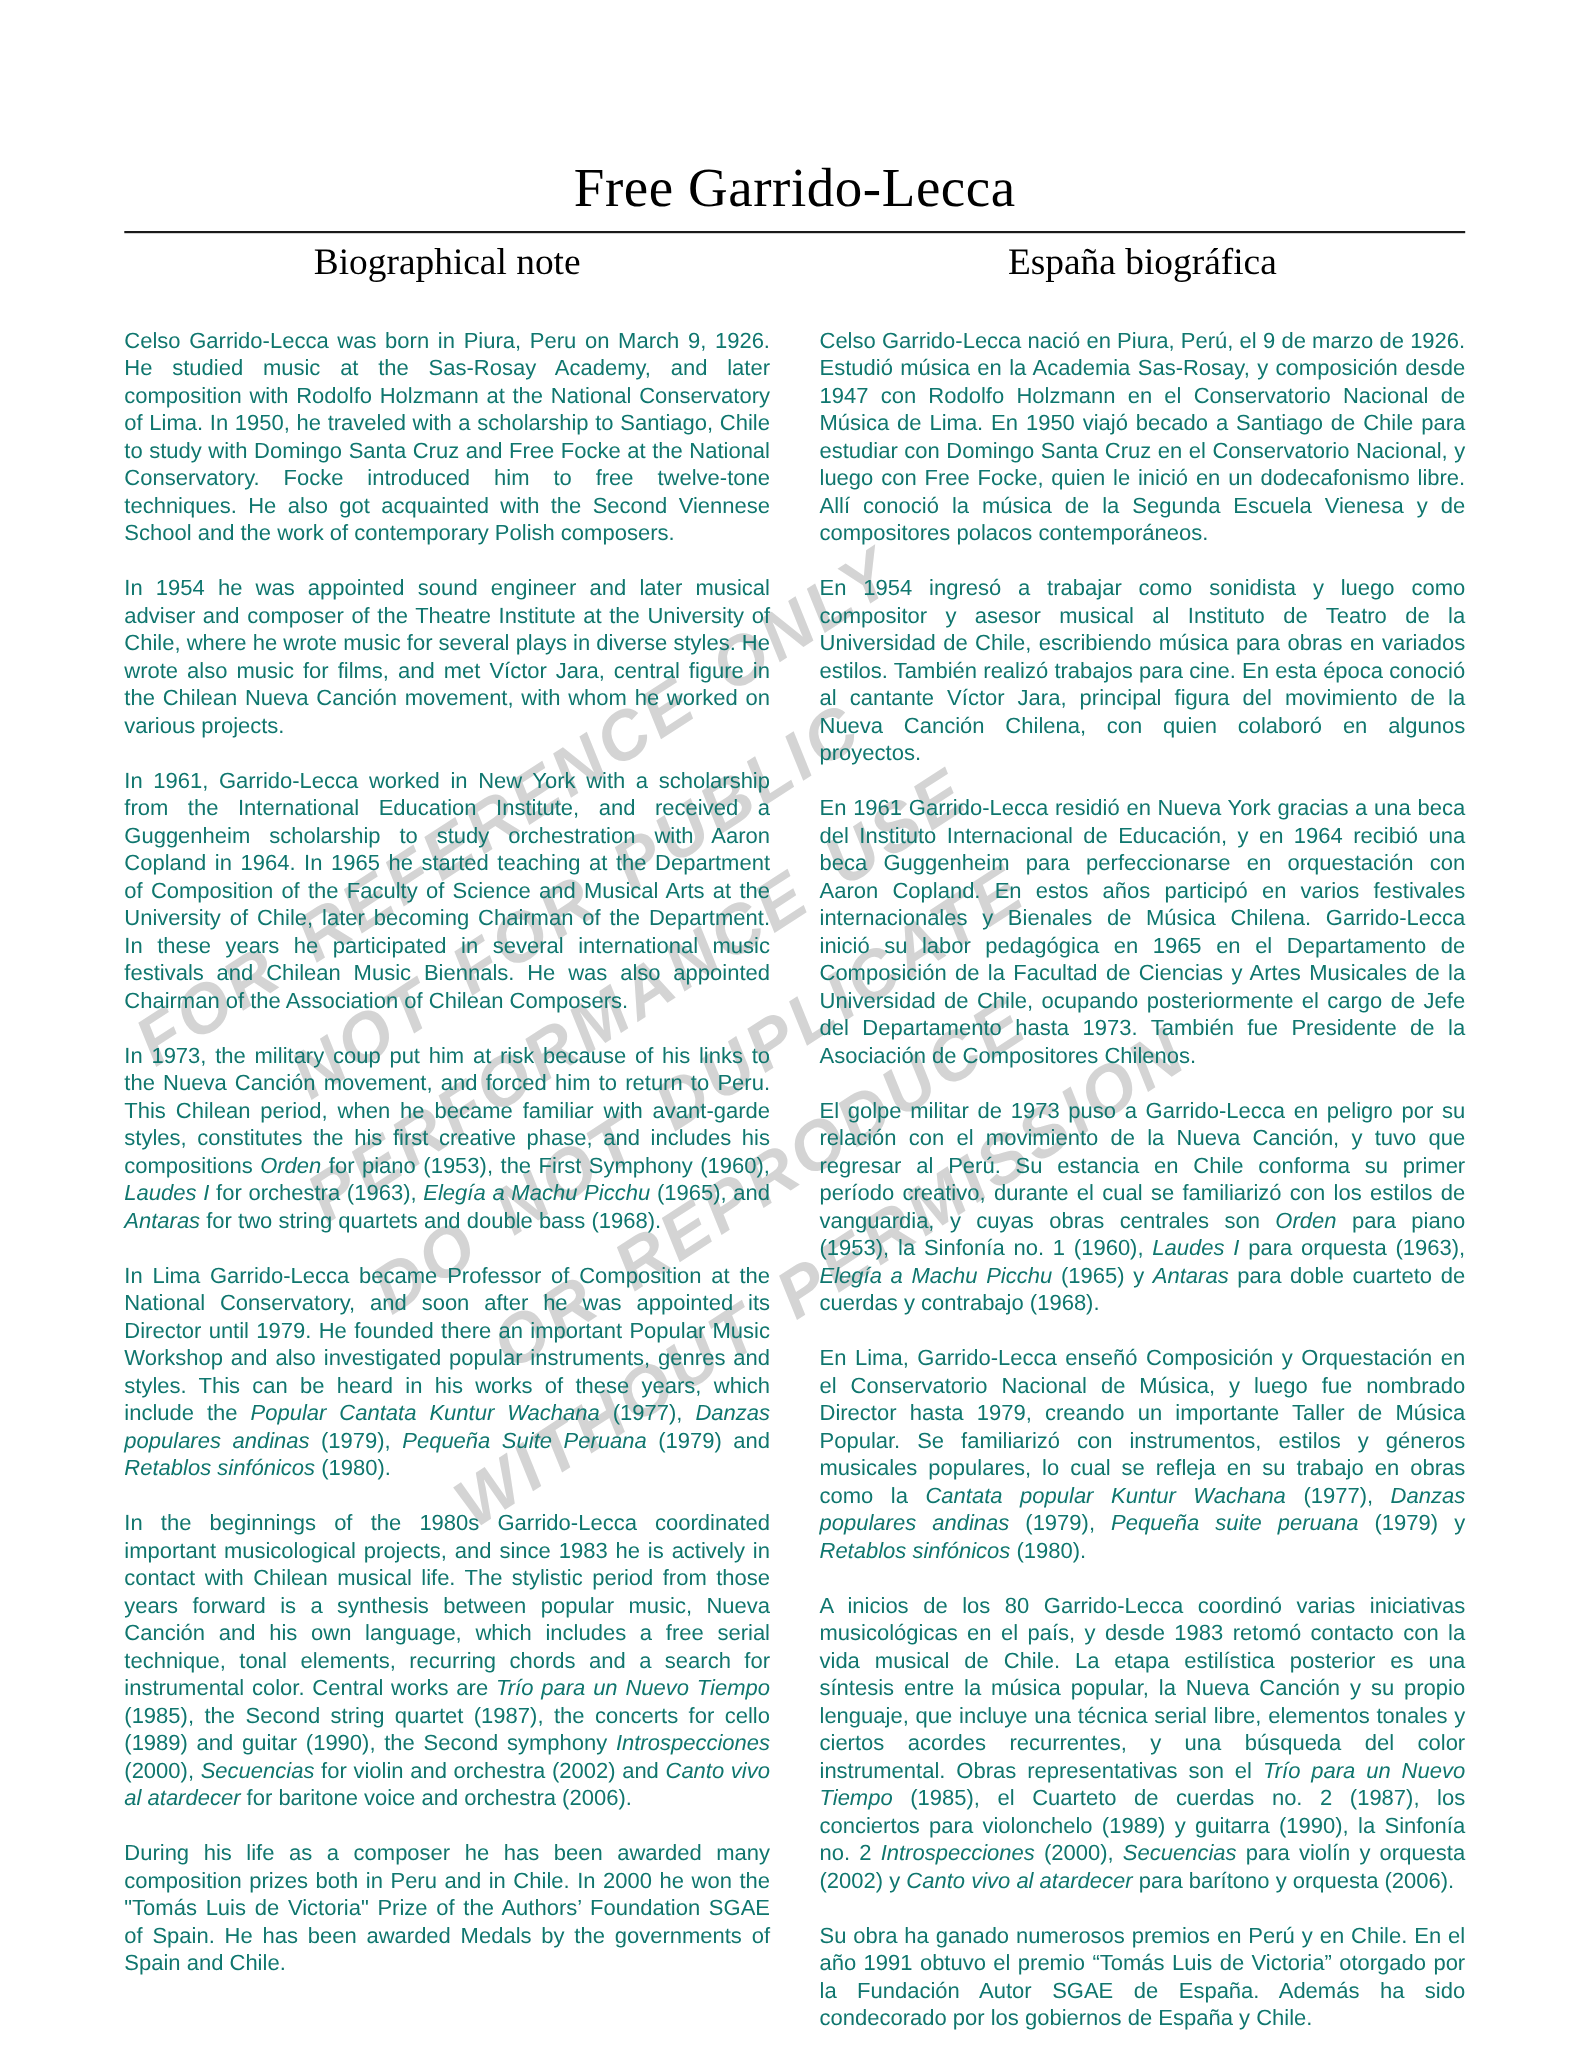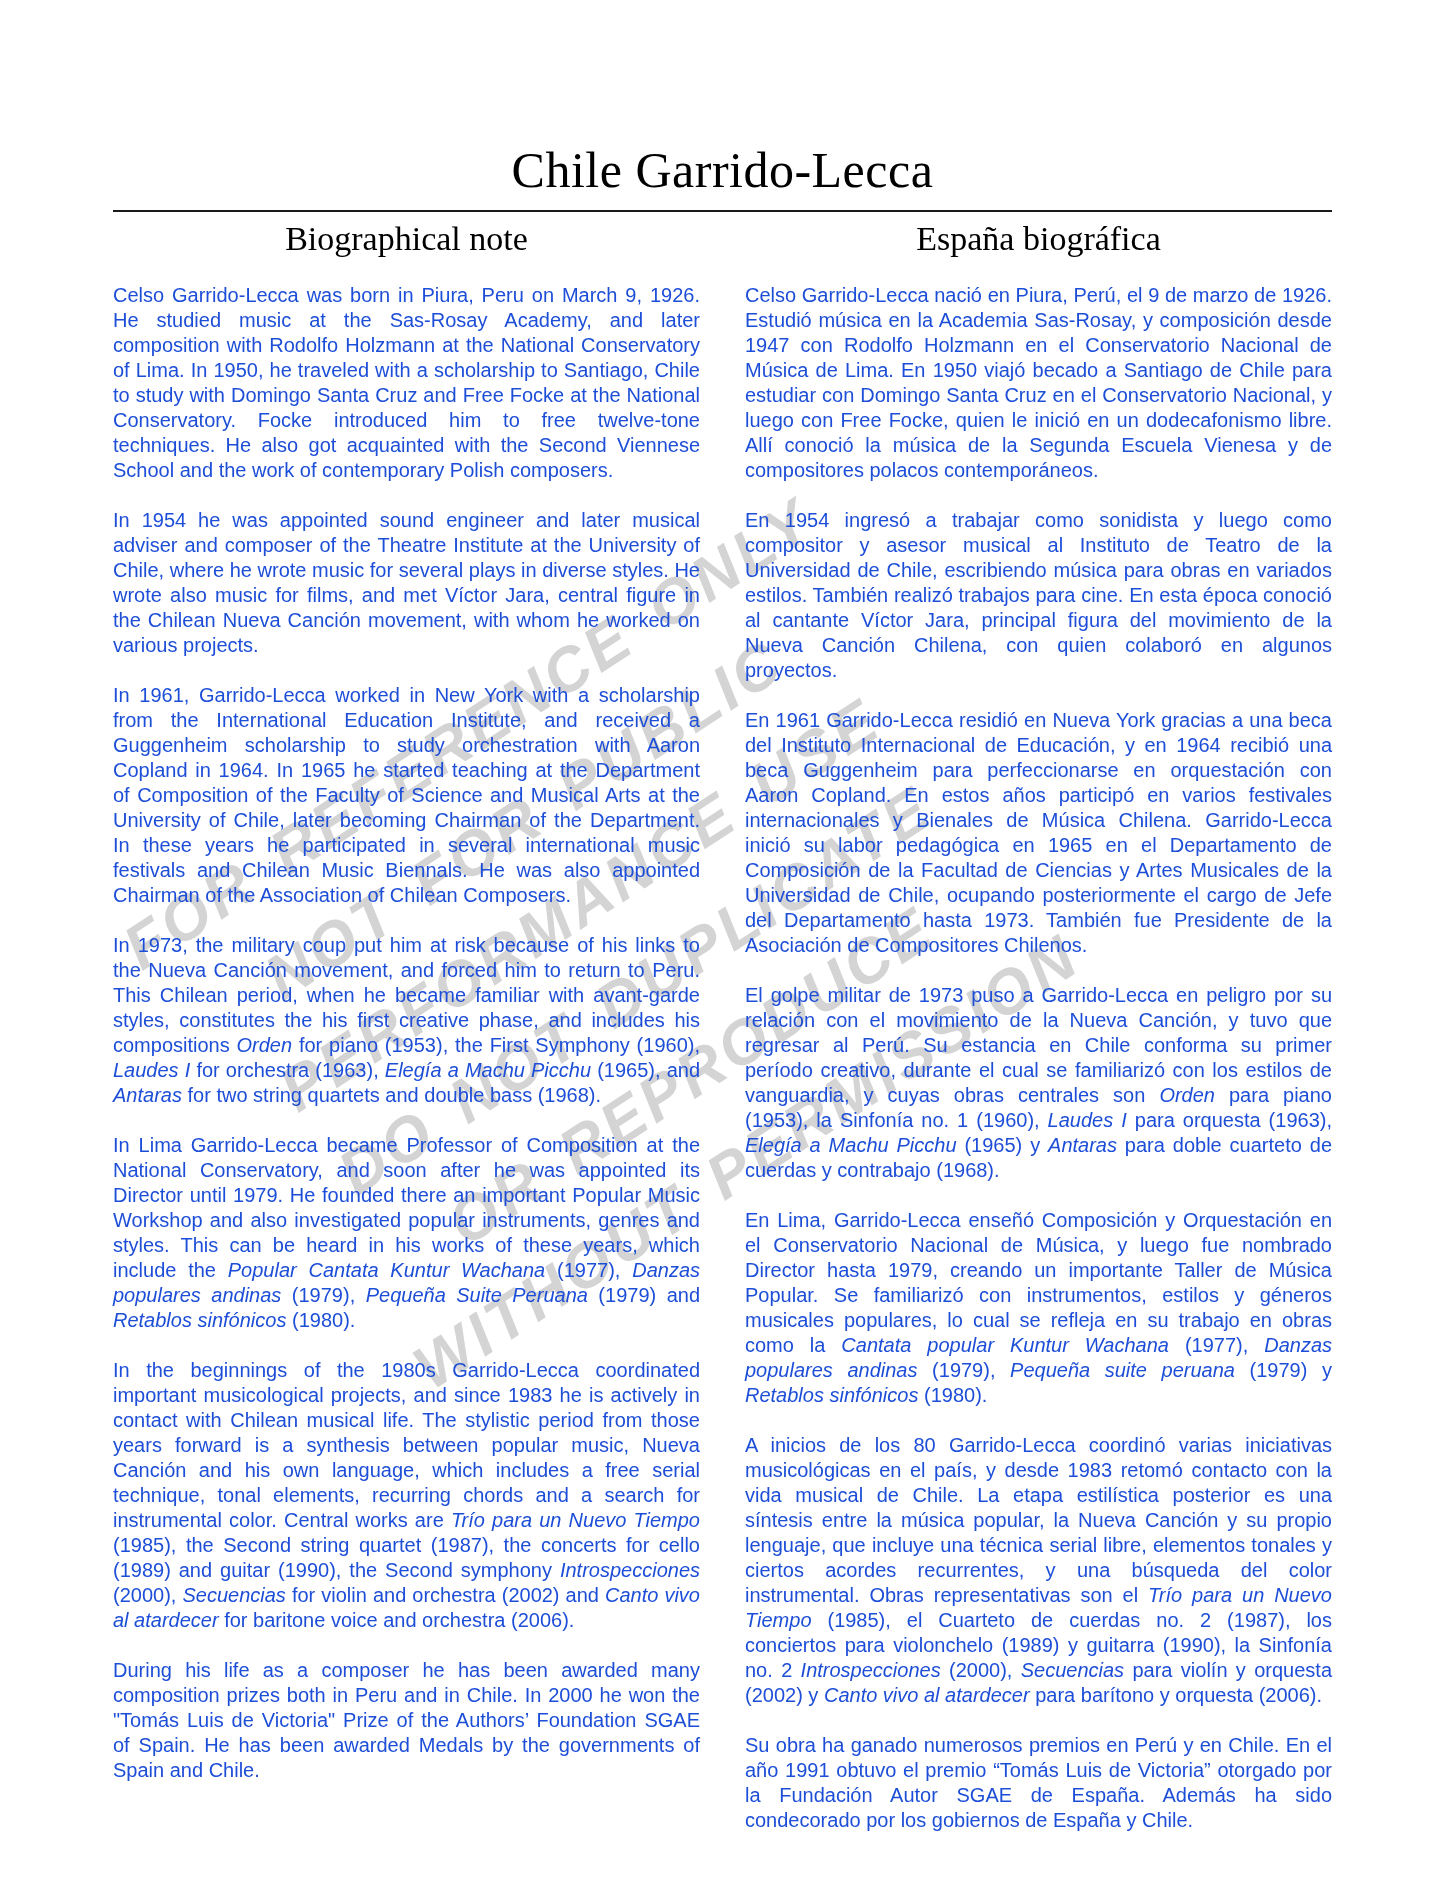--- a/index.html
+++ b/index.html
@@ -73,45 +73,45 @@
     font-weight: normal;
     font-size: 34px;
     line-height: 42px;
     color: #000000;
   }
   .columns-row { margin-top: 22px; }
   .col-body {
     width: 587px;
   }
   .body-para {
-    margin: 1px 0 25px 0;
+    margin: 16px 0 25px 0;
     font-family: "Liberation Sans", sans-serif;
     font-size: 20px;
     line-height: 25px;
     text-align: justify;
-    color: #1d4ed8;
+    color: #0f766e;
   }
   .body-para i { font-style: italic; }
 </style>
 </head>
 <body>
 
 <div class="watermark">
   <div class="wm-inner">
       <div class="wm-line">FOR REFERENCE ONLY</div>
       <div class="wm-line">NOT FOR PUBLIC</div>
       <div class="wm-line">PERFORMANCE USE</div>
       <div class="wm-line">DO NOT DUPLICATE</div>
       <div class="wm-line">OR REPRODUCE</div>
       <div class="wm-line">WITHOUT PERMISSION</div>
     </div>
 </div>
 
 <div class="content">
-  <h1 class="doc-title">Chile Garrido-Lecca</h1>
+  <h1 class="doc-title">Free Garrido-Lecca</h1>
   <hr class="title-rule">
   <div class="headings-row">
     <h2 class="col-heading">Biographical note</h2>
     <h2 class="col-heading">España biográfica</h2>
   </div>
   <div class="columns-row">
     <div class="col-body">
         <p class="body-para"><span>Celso Garrido-Lecca was born in Piura, Peru on March 9, 1926. He studied music at the Sas-Rosay Academy, and later composition with Rodolfo Holzmann at the National Conservatory of Lima. In 1950, he traveled with a scholarship to Santiago, Chile to study with Domingo Santa Cruz and Free Focke at the National Conservatory. Focke introduced him to free twelve-tone techniques. He also got acquainted with the Second Viennese School and the work of contemporary Polish composers.</span></p>
         <p class="body-para"><span>In 1954 he was appointed sound engineer and later musical adviser and composer of the Theatre Institute at the University of Chile, where he wrote music for several plays in diverse styles. He wrote also music for films, and met Víctor Jara, central figure in the Chilean Nueva Canción movement, with whom he worked on various projects.</span></p>
         <p class="body-para"><span>In 1961, Garrido-Lecca worked in New York with a scholarship from the International Education Institute, and received a Guggenheim scholarship to study orchestration with Aaron Copland in 1964. In 1965 he started teaching at the Department of Composition of the Faculty of Science and Musical Arts at the University of Chile, later becoming Chairman of the Department. In these years he participated in several international music festivals and Chilean Music Biennals. He was also appointed Chairman of the Association of Chilean Composers.</span></p>

